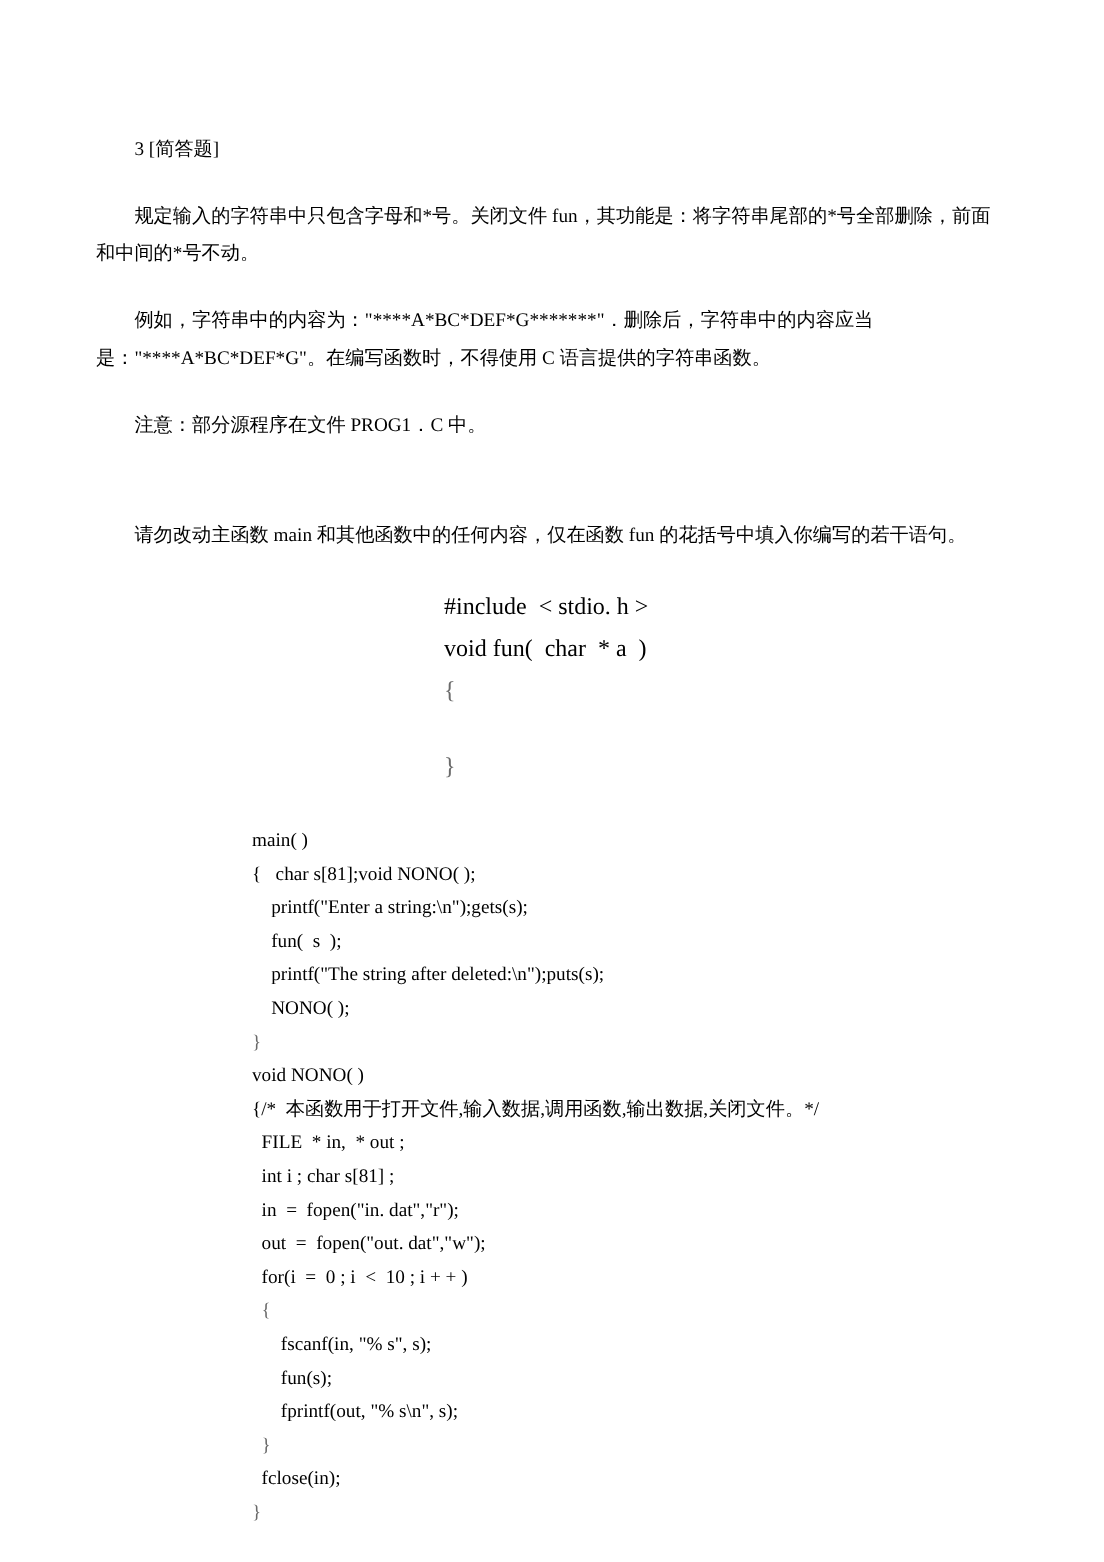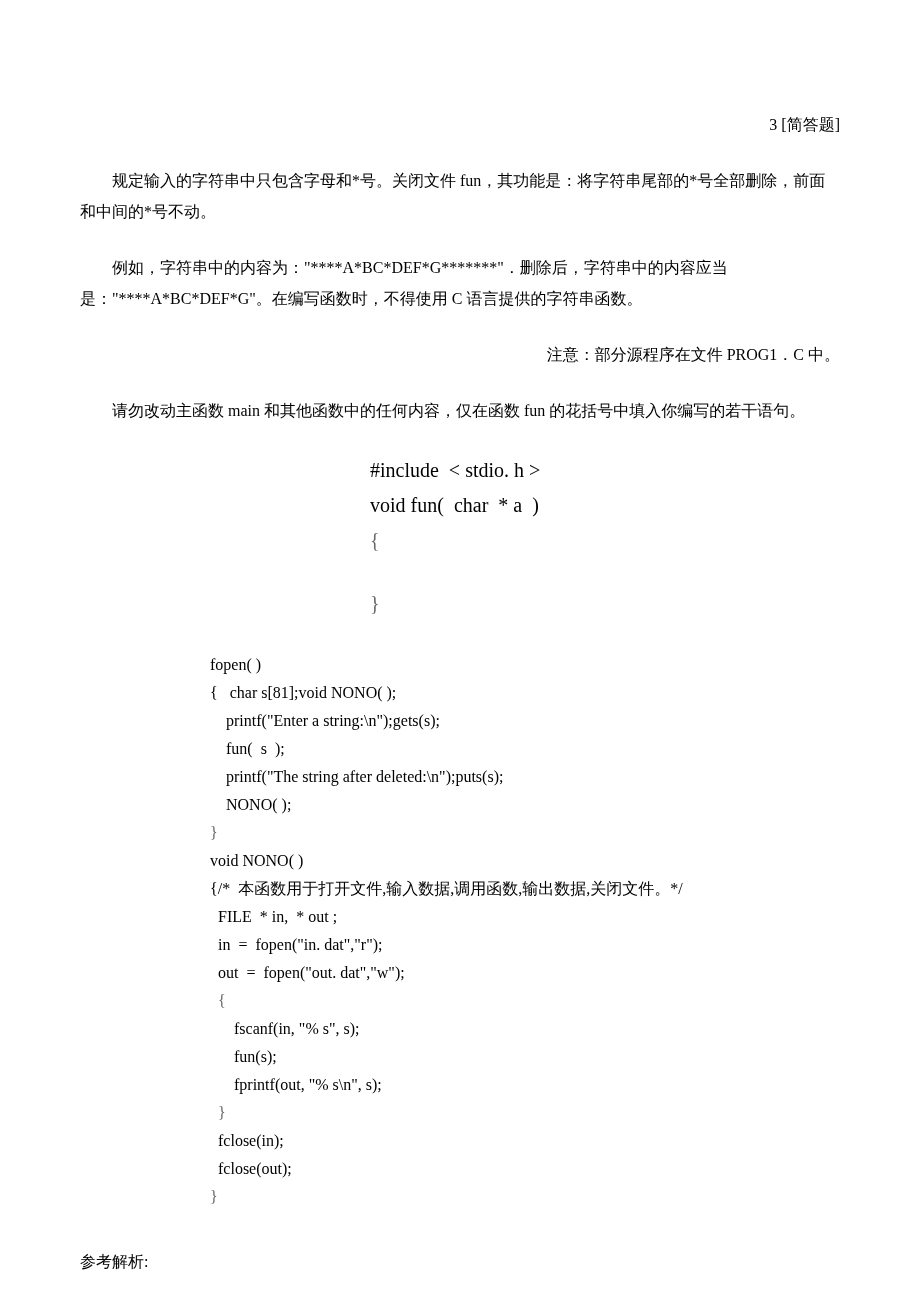--- a/index.html
+++ b/index.html
@@ -14,21 +14,20 @@
     color: #000000;
     line-height: 1.9;
     padding: 110px 80px 60px 80px;
     box-sizing: border-box;
   }
   .para {
     margin: 0 0 26px 0;
   }
   .indent {
     text-indent: 2em;
-    text-align: right;
   }
   .code-block-centered {
     margin: 12px 0 12px 0;
     font-family: "Times New Roman", serif;
     font-size: 20px;
     line-height: 1.75;
     padding-left: 290px;
   }
   .code-block-left {
     margin: 0 0 36px 0;
@@ -57,49 +56,50 @@
   <span style="display:inline-block;text-indent:2em;">规定输入的字符串中只包含字母和*号。关闭文件 fun，其功能是：将字符串尾部的*号全部删除，前面和中间的*号不动。</span>
 </div>
 
 <div class="para" style="text-indent:0;">
   <span style="padding-left:2em;display:block;text-indent:2em;margin-left:-2em;">例如，字符串中的内容为："****A*BC*DEF*G*******"．删除后，字符串中的内容应当是："****A*BC*DEF*G"。在编写函数时，不得使用 C 语言提供的字符串函数。</span>
 </div>
 
 <div class="para indent">注意：部分源程序在文件 PROG1．C 中。</div>
 
 <div class="para">
-  <span style="display:inline-block;text-indent:2em;">请勿改动主函数 main 和其他函数中的任何内容，仅在函数 fun 的花括号中填入你编写的若干语句。</span>
+  <span style="display:inline-block;text-indent:2em;margin-top:36px;">请勿改动主函数 main 和其他函数中的任何内容，仅在函数 fun 的花括号中填入你编写的若干语句。</span>
 </div>
 
 <div class="code-block-centered">
   <div class="code-line">#include  &lt; stdio. h &gt;</div>
   <div class="code-line">void fun(  char  * a  )</div>
   <div class="code-line brace">{</div>
   <div class="code-line" style="height:28px;"></div>
   <div class="code-line brace">}</div>
 </div>
 
 <div style="height:18px;"></div>
 
 <div class="code-block-left">
-  <div class="code-line">fopen( )</div>
+  <div class="code-line">main( )</div>
   <div class="code-line">{   char s[81];void NONO( );</div>
   <div class="code-line">    printf("Enter a string:\n");gets(s);</div>
   <div class="code-line">    fun(  s  );</div>
   <div class="code-line">    printf("The string after deleted:\n");puts(s);</div>
   <div class="code-line">    NONO( );</div>
   <div class="code-line brace">}</div>
   <div class="code-line">void NONO( )</div>
   <div class="code-line">{/*  本函数用于打开文件,输入数据,调用函数,输出数据,关闭文件。*/</div>
   <div class="code-line">  FILE  * in,  * out ;</div>
+  <div class="code-line">  int i ; char s[81] ;</div>
   <div class="code-line">  in  =  fopen("in. dat","r");</div>
   <div class="code-line">  out  =  fopen("out. dat","w");</div>
+  <div class="code-line">  for(i  =  0 ; i  &lt;  10 ; i + + )</div>
   <div class="code-line brace">  {</div>
   <div class="code-line">      fscanf(in, "% s", s);</div>
   <div class="code-line">      fun(s);</div>
   <div class="code-line">      fprintf(out, "% s\n", s);</div>
   <div class="code-line brace">  }</div>
   <div class="code-line">  fclose(in);</div>
-  <div class="code-line">  fclose(out);</div>
   <div class="code-line brace">}</div>
 </div>
 
 <div class="para answer-label" style="text-indent:0;">参考解析:</div>
 
 </body></html>

